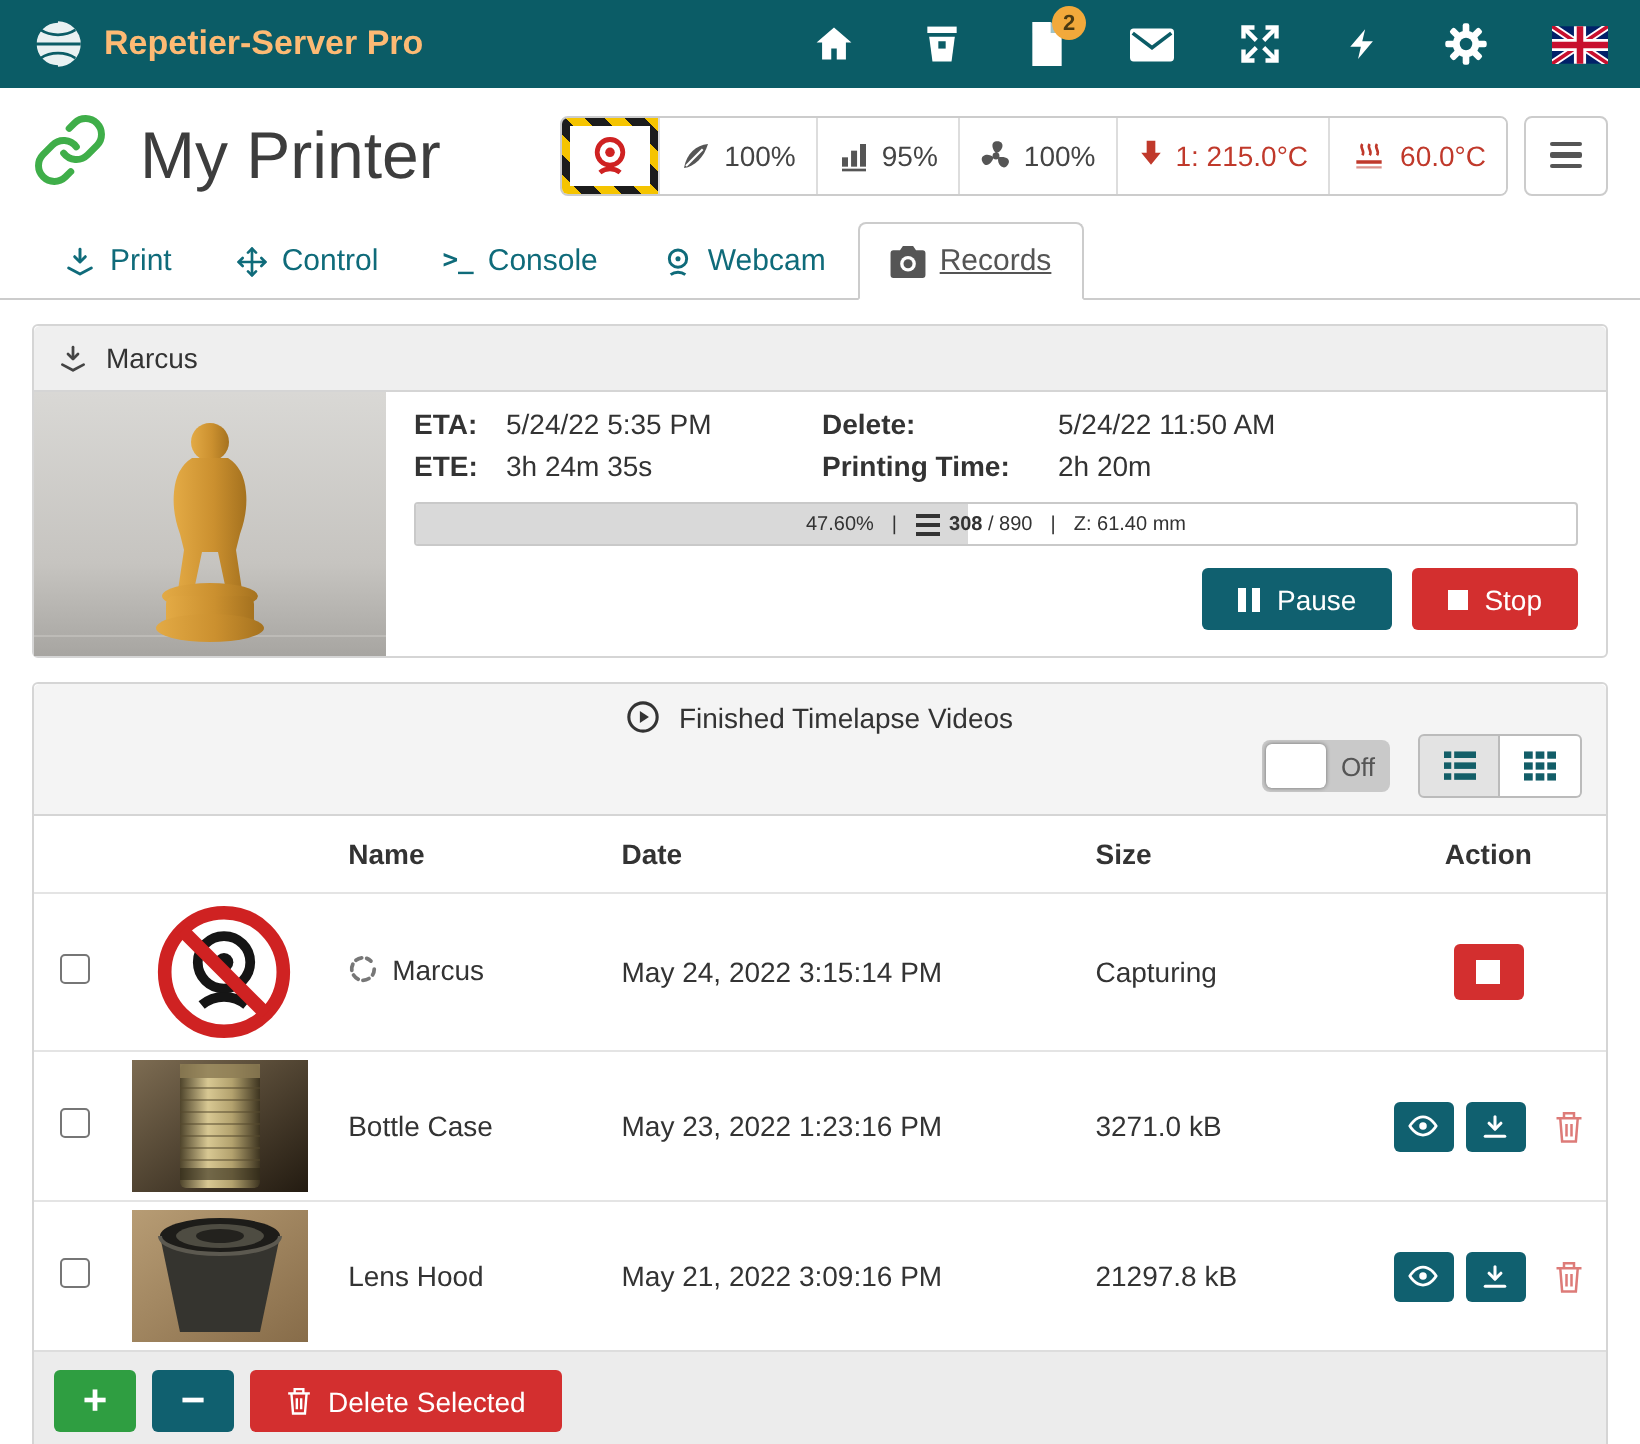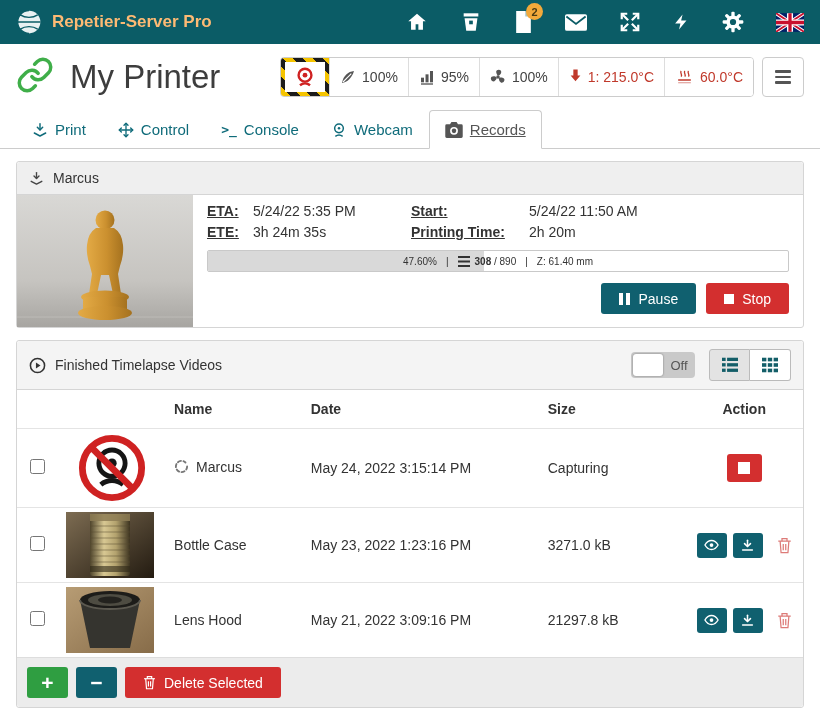--- a/index.html
+++ b/index.html
@@ -36,33 +36,33 @@
   .console-glyph { font-family:"DejaVu Sans Mono", monospace; font-weight:bold; font-size:13px; }
   
   .panel { margin:12px 16px 0; border:1px solid #d5d5d5; border-radius:3px; background:#fff; }
   .panel-header { background:#efefef; border-bottom:1px solid #d5d5d5; padding:8px 12px; display:flex; align-items:center; gap:9px;
                   font-size:14px; color:#333; border-radius:3px 3px 0 0; }
   
   .job-body { display:flex; }
   .job-thumb { width:176px; height:132px; flex:none; display:block; }
   .job-info { flex:1; padding:8px 14px 8px; }
   .info-grid { display:grid; grid-template-columns:46px 158px 118px 1fr; row-gap:5px; font-size:14px; align-items:baseline; }
-  .lbl { font-weight:bold;text-decoration:underline; }
+  .lbl { font-weight:bold; }
   .progress { margin-top:10px; height:22px; border:1px solid #c9c9c9; position:relative; background:#fff; border-radius:2px; overflow:hidden; }
   .progress-fill { height:100%; background:#d9d9d9; }
   .progress-text { position:absolute; inset:0; display:flex; align-items:center; justify-content:center; gap:9px; font-size:10px; color:#333; }
   .job-actions { display:flex; justify-content:flex-end; gap:10px; margin-top:11px; }
   .btn { border:none; border-radius:3px; color:#fff; font-size:14px; display:inline-flex; align-items:center; gap:8px; padding:0 18px; height:31px; cursor:pointer; font-family:inherit; }
   .btn-danger { background:#d32f2f; }
   .btn-teal { background:#10606f; }
   .sq { width:10px; height:10px; background:#fff; display:inline-block; }
   .pause-ic { display:inline-flex; gap:3px; }
   .pause-ic i { width:4px; height:12px; background:#fff; display:block; }
   
-  .tl-header { background:#f4f4f4; border-bottom:1px solid #d5d5d5; padding:8px 12px; display:flex; align-items:center; border-radius:3px 3px 0 0; }
+  .tl-header { background:#f4f4f4; border-bottom:1px solid #d5d5d5; padding:8px 12px; display:flex; align-items:center; border-radius:3px 3px 0 0;flex-direction:column; }
   .tl-title { display:flex; align-items:center; gap:9px; font-size:14px; color:#333; }
   .tl-right { margin-left:auto; display:flex; align-items:center; gap:12px; font-size:14px; color:#333; }
   .toggle { width:64px; height:26px; background:#c9c9c9; border-radius:4px; display:flex; align-items:center; cursor:pointer; }
   .toggle-knob { width:30px; height:22px; background:#fff; border-radius:3px; margin-left:2px; box-shadow:0 0 2px rgba(0,0,0,.45); }
   .toggle-label { flex:1; text-align:center; color:#555; font-size:13px; }
   .view-btns { display:flex; margin-left:2px; }
   .view-btn { width:41px; height:32px; border:1px solid #bbb; background:#fff; display:flex; align-items:center; justify-content:center; cursor:pointer; }
   .view-btn.active { background:#e3e3e3; }
   .view-btn:first-child { border-radius:3px 0 0 3px; }
   .view-btn:last-child { border-radius:0 3px 3px 0; border-left:none; }
@@ -305,21 +305,21 @@
         <path d="M79 33q-8 5-9 17-1 10 3 21l2 8-3 20h8l4-19h8l4 19h8l-3-20 2-8q4-11 3-21-1-12-9-17z"></path>
         <ellipse cx="88" cy="102" rx="24" ry="6.5"></ellipse>
         <rect x="66" y="102" width="44" height="16" rx="4"></rect>
         <ellipse cx="88" cy="118" rx="27" ry="7"></ellipse>
       </g>
     </svg>
     <div class="job-info">
       <div class="info-grid">
         <span class="lbl">ETA:</span>
         <span>5/24/22 5:35 PM</span>
-        <span class="lbl">Start:</span>
+        <span class="lbl">Delete:</span>
         <span>5/24/22 11:50 AM</span>
         <span class="lbl">ETE:</span>
         <span>3h 24m 35s</span>
         <span class="lbl">Printing Time:</span>
         <span>2h 20m</span>
       </div>
       <div class="progress">
         <div class="progress-fill" style="width: 47.6%;"></div>
         <div class="progress-text">
           <span>47.60%</span>

